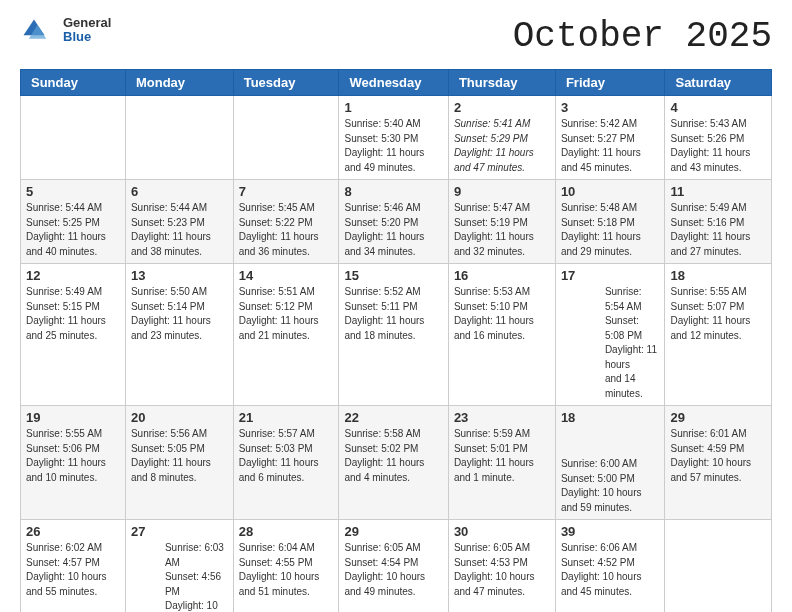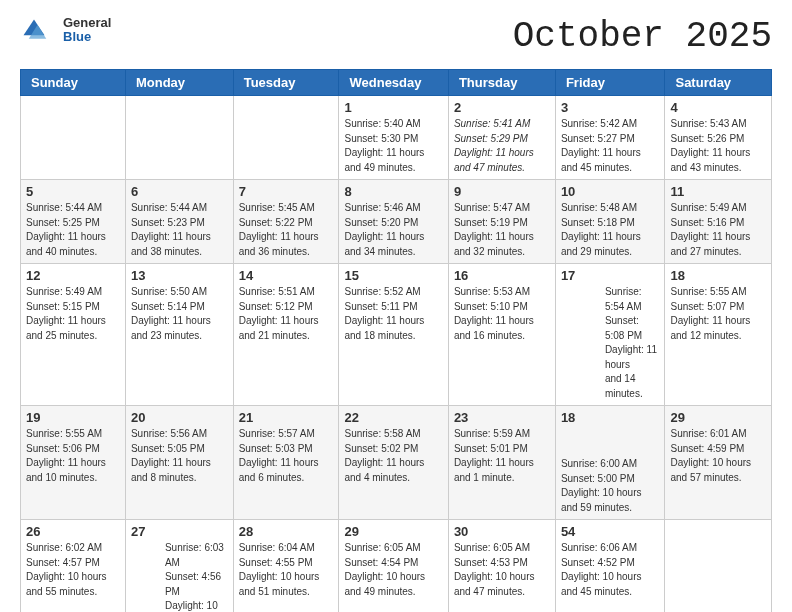--- a/index.html
+++ b/index.html
@@ -341,21 +341,21 @@
 and 49 minutes.</div>
           </td>
           <td>
             <span class="day-num">30</span>
             <div class="day-info" style="white-space: pre-line;">Sunrise: 6:05 AM
 Sunset: 4:53 PM
 Daylight: 10 hours
 and 47 minutes.</div>
           </td>
           <td>
-            <span class="day-num">54</span>
+            <span class="day-num">39</span>
             <div class="day-info" style="white-space: pre-line;">Sunrise: 6:06 AM
 Sunset: 4:52 PM
 Daylight: 10 hours
 and 45 minutes.</div>
           </td>
           <td class="empty-cell"></td>
         </tr>
       </tbody>
   </table>
 </div>

